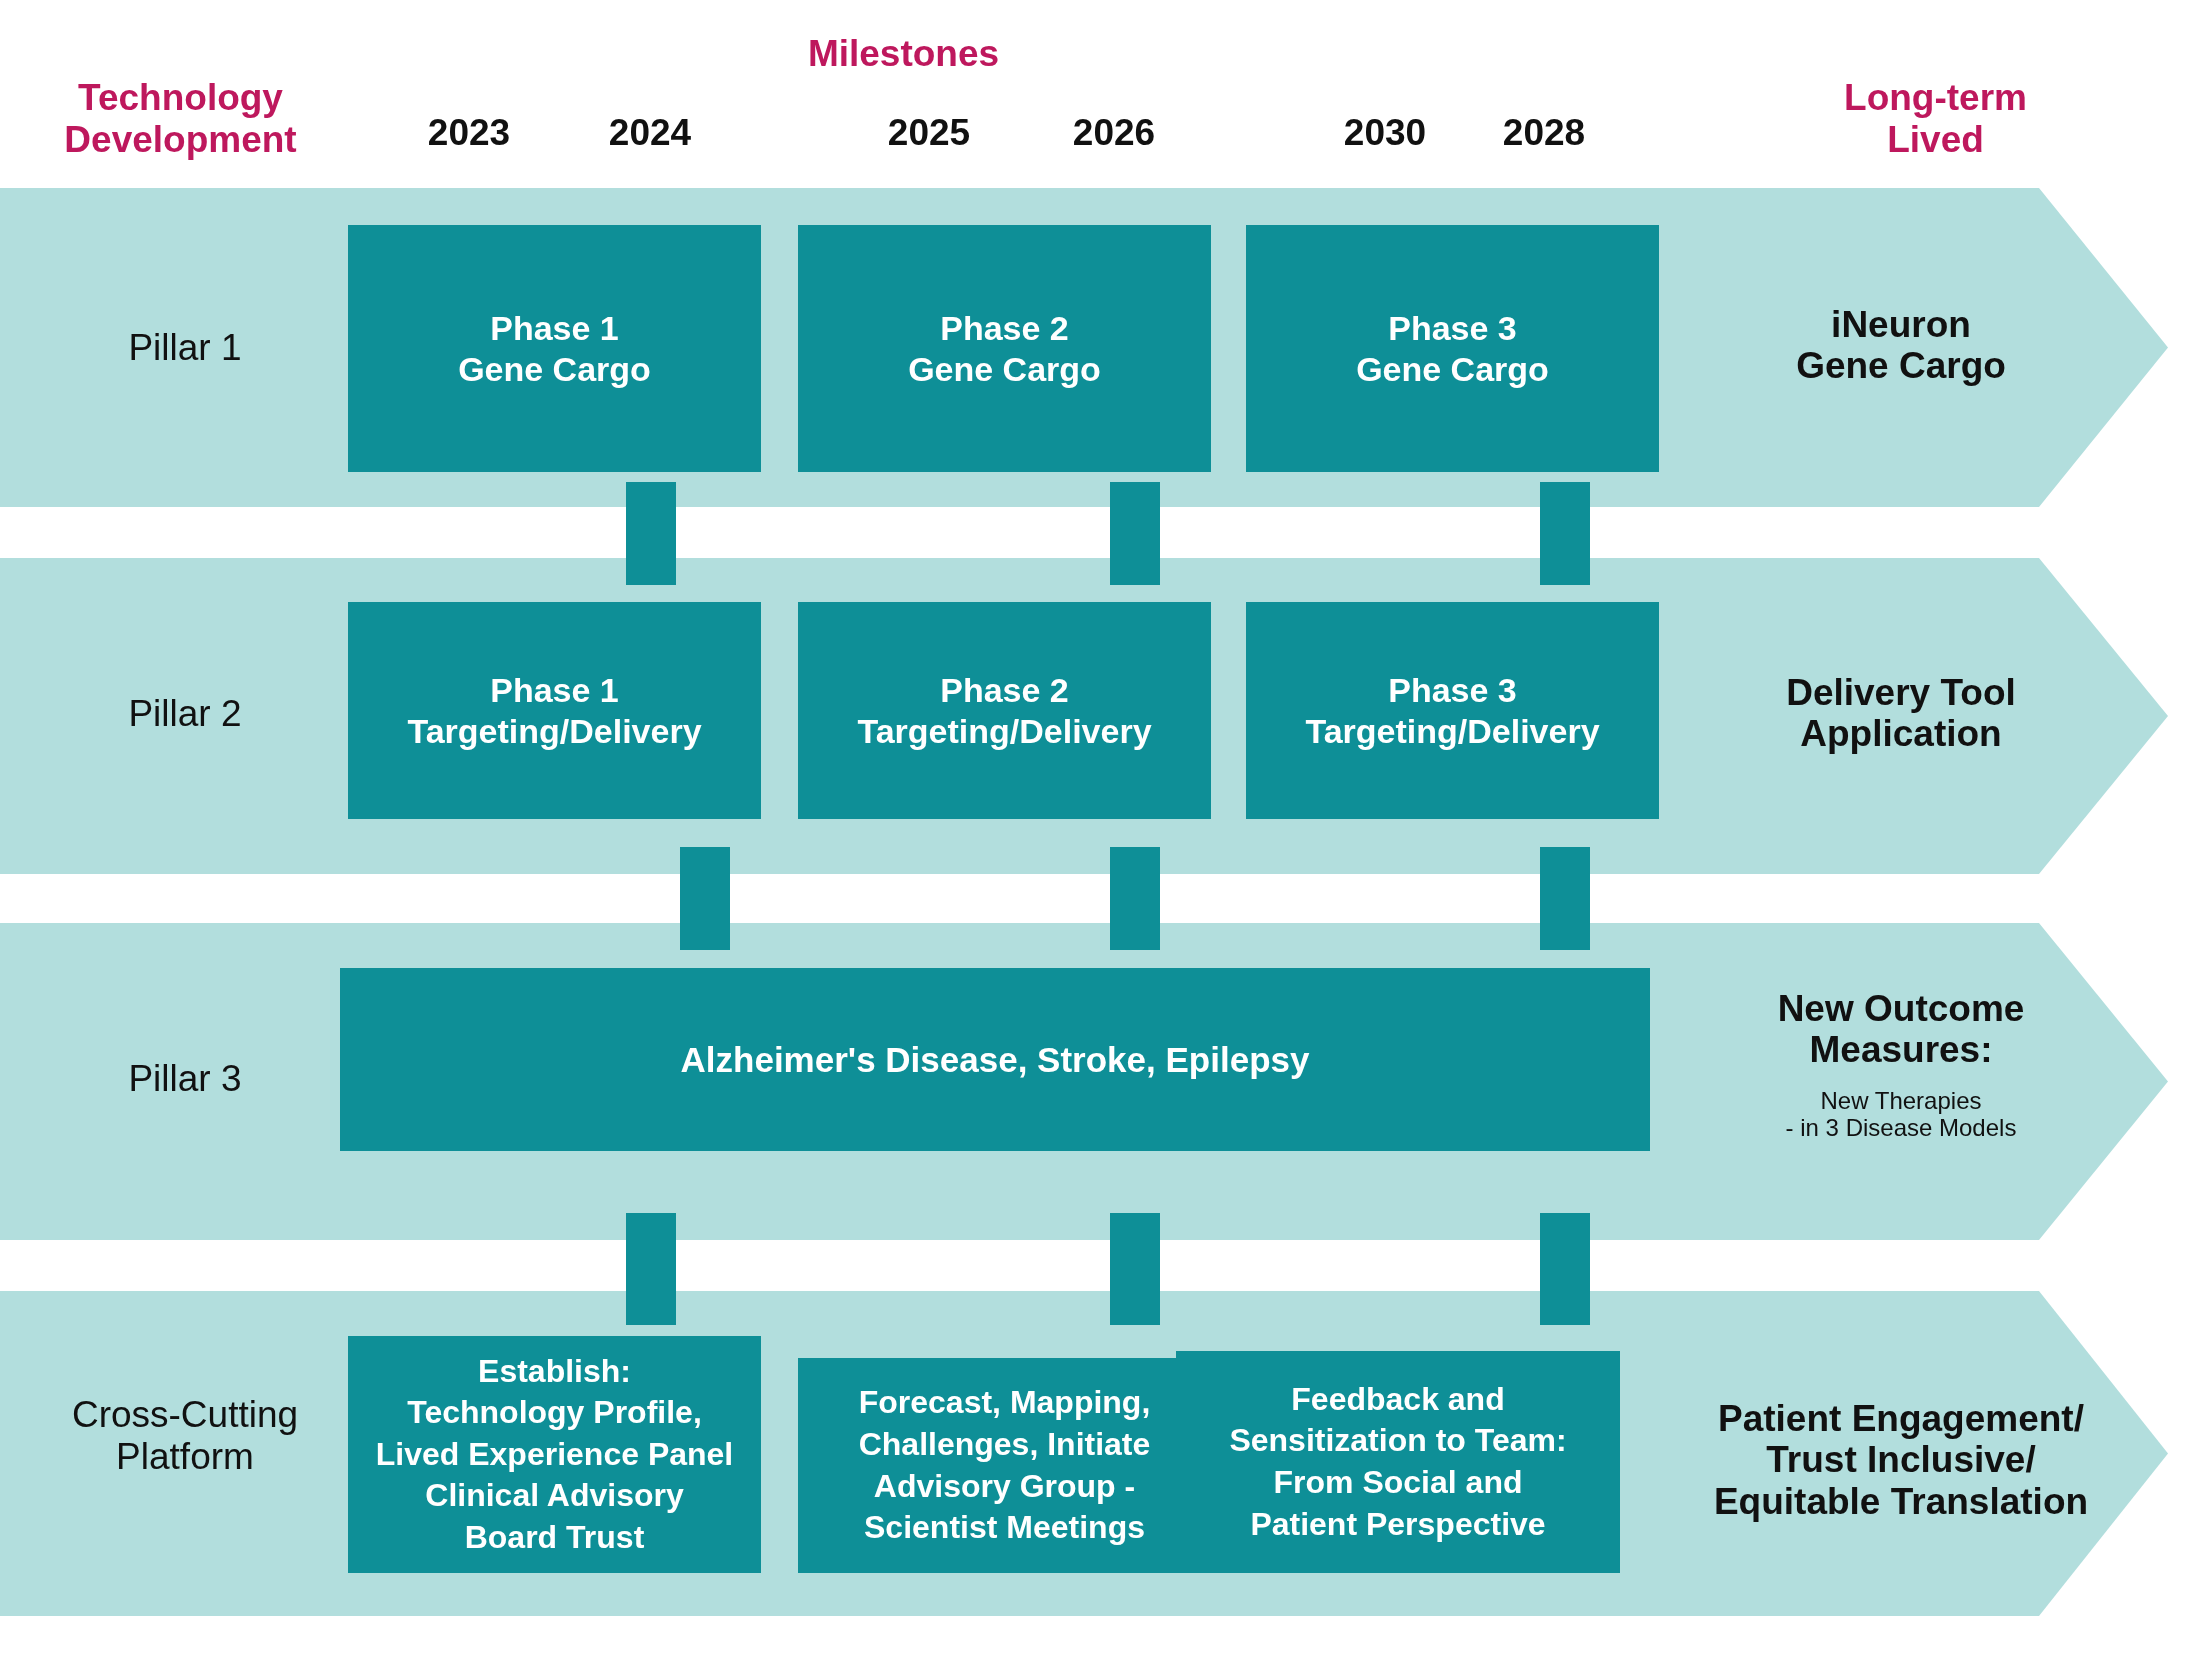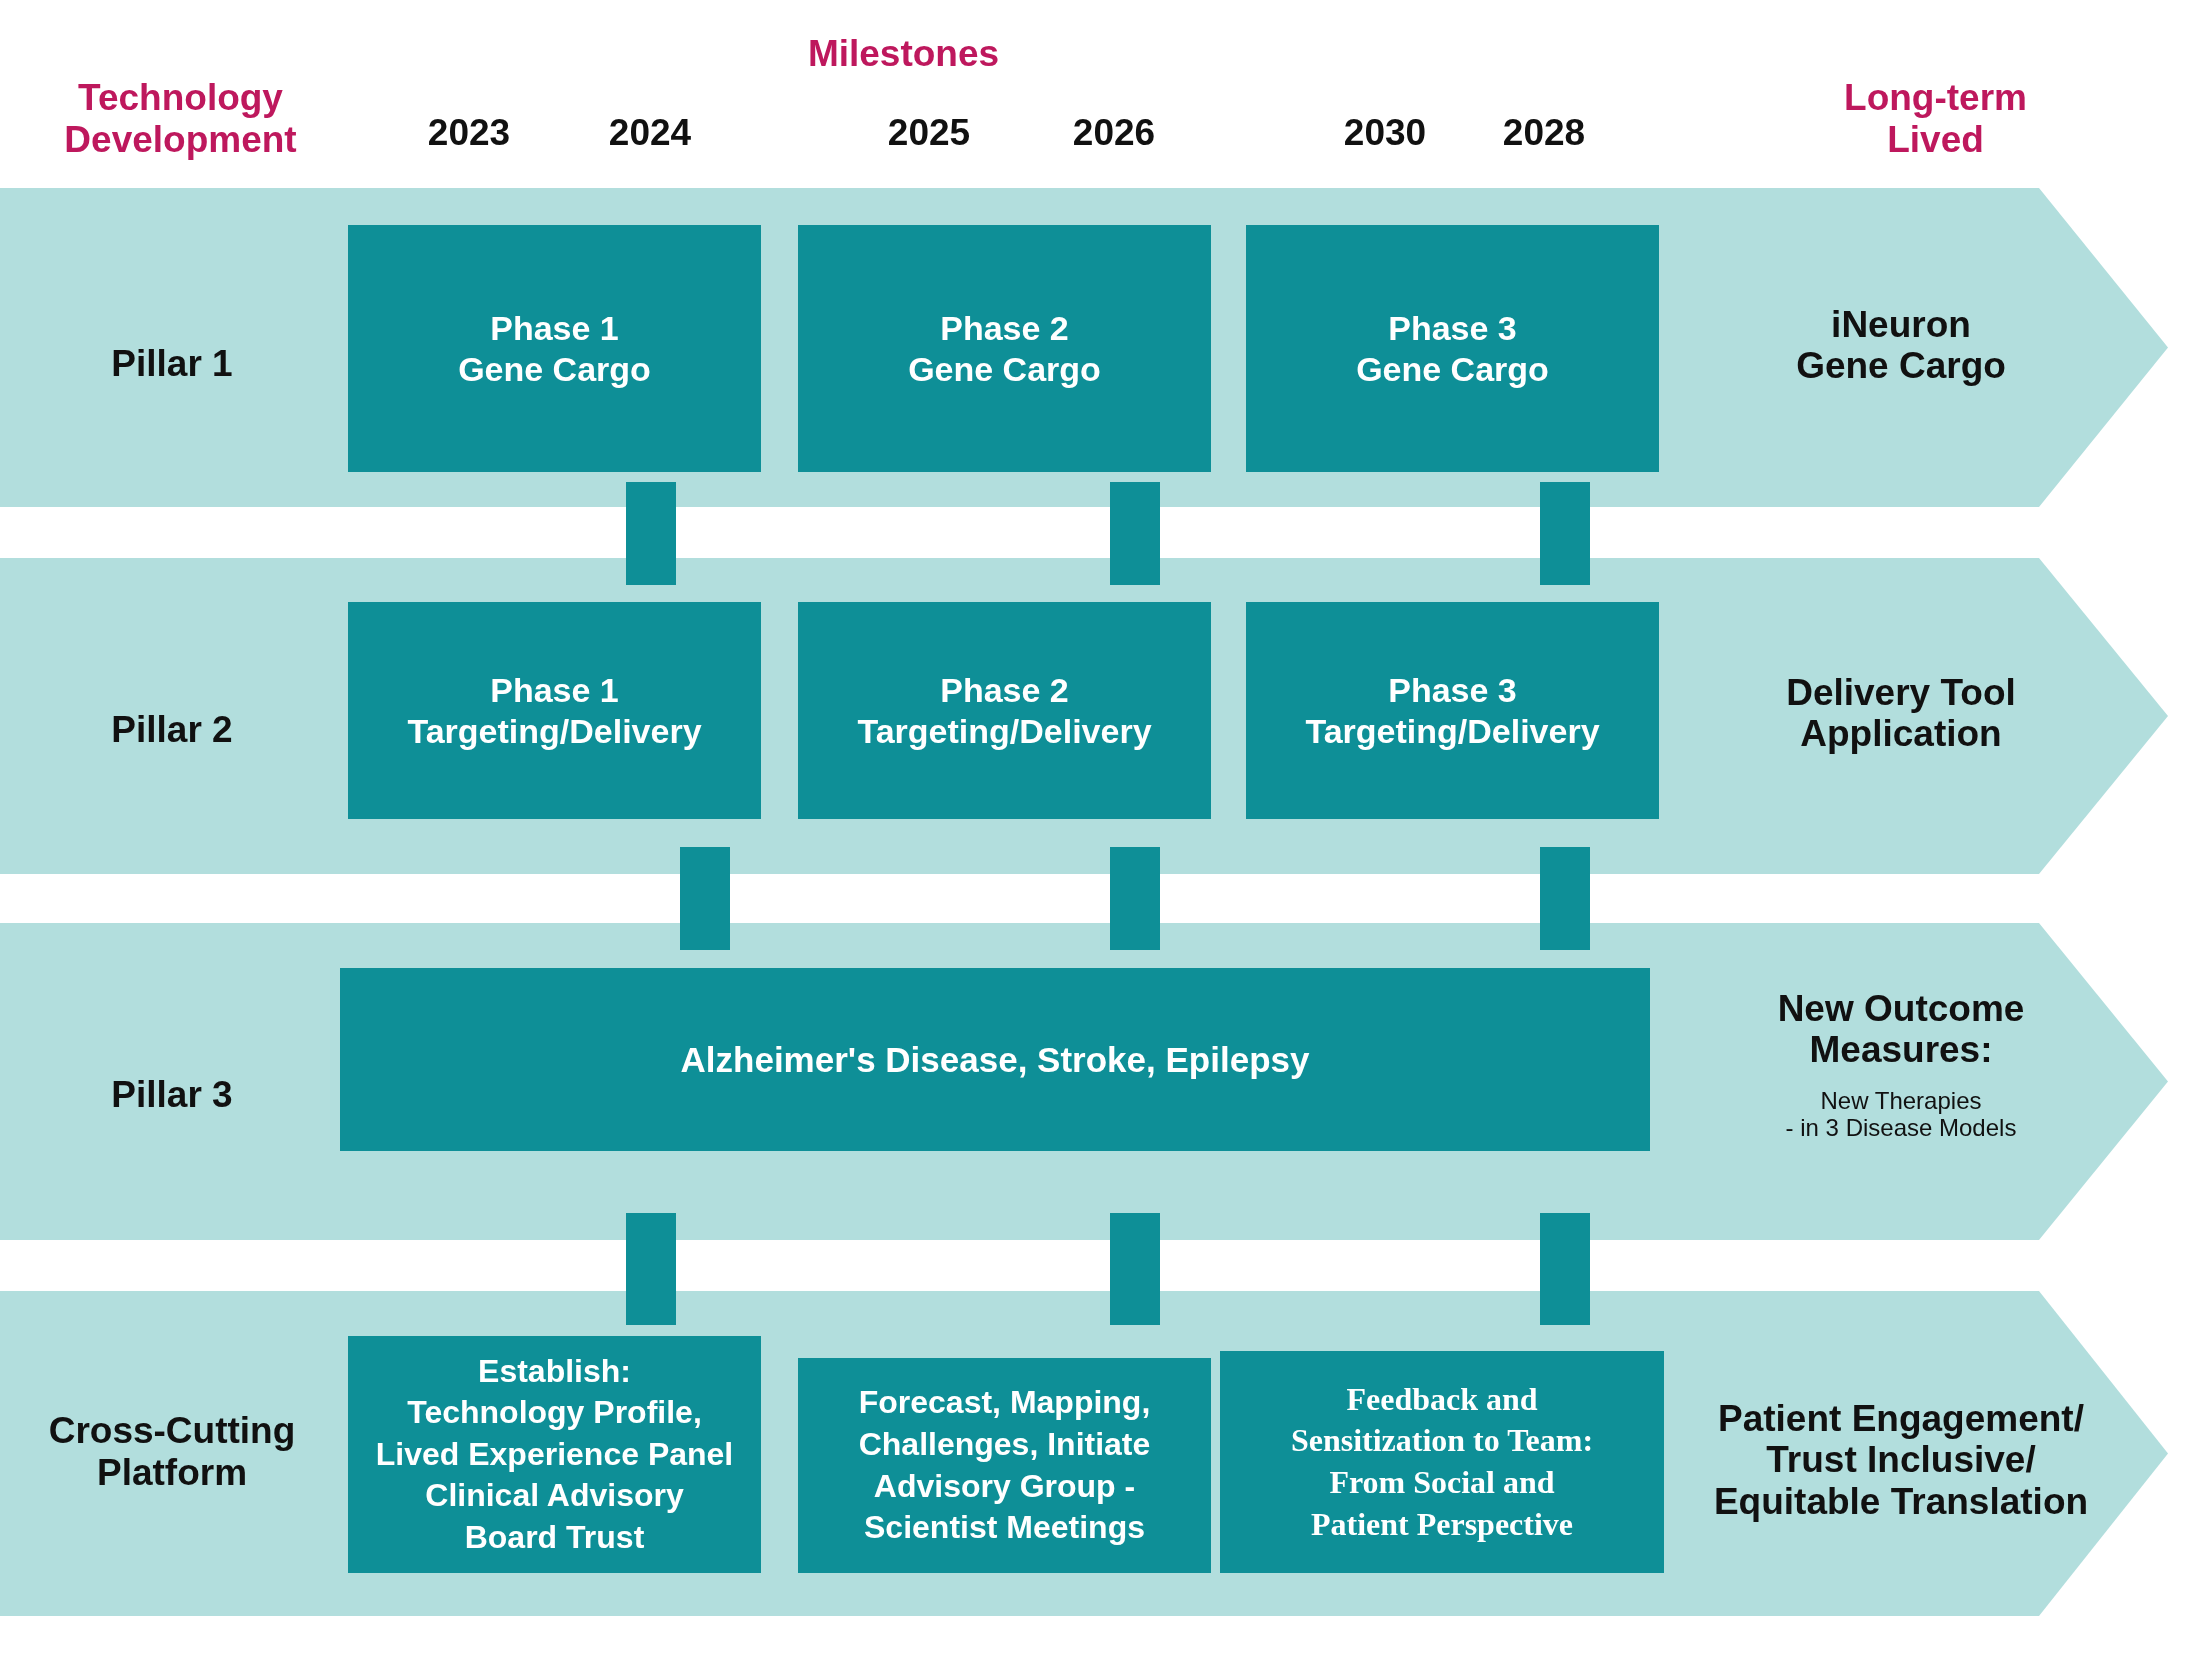--- a/index.html
+++ b/index.html
@@ -49,29 +49,28 @@
     clip-path:polygon(0 0, 2039px 0, 2168px 50%, 2039px 100%, 0 100%);
   }
   #band1{ top:188px;  height:319px; }
   #band2{ top:558px;  height:316px; }
   #band3{ top:923px; height:317px; }
   #band4{ top:1291px; height:325px; }
 
   
   .rowlabel{
     position:absolute;
-    left:0px;
+    left:13px;
     width:344px;
     text-align:center;
     font-size:37px;
-    font-weight:bold;
+    font-weight:normal;
     color:#111111;
     line-height:1.13;
     white-space:pre-line;
-    margin-top:16px;
   }
 
   
   .goal{
     position:absolute;
     left:1686px;
     width:430px;
     text-align:center;
     color:#111111;
     line-height:1.13;
@@ -187,21 +186,21 @@
 
   <div class="box fs-small" style="left:348px;  top:1336px; width:413px; height:237px;">Establish:
 Technology Profile,
 Lived Experience Panel
 Clinical Advisory
 Board Trust</div>
   <div class="box fs-small" style="left:798px;  top:1358px; width:413px; height:215px;">Forecast, Mapping,
 Challenges, Initiate
 Advisory Group -
 Scientist Meetings</div>
-  <div class="box fs-small" style="left:1220px; top:1351px; width:444px; height:222px;font-family:Liberation Serif, serif;">Feedback and
+  <div class="box fs-small" style="left:1176px; top:1351px; width:444px; height:222px;">Feedback and
 Sensitization to Team:
 From Social and
 Patient Perspective</div>
 
   <div class="goal" style="top:1382px;">
     <span class="g-strong">Patient Engagement/
 Trust Inclusive/
 Equitable Translation</span>
   </div>
 

